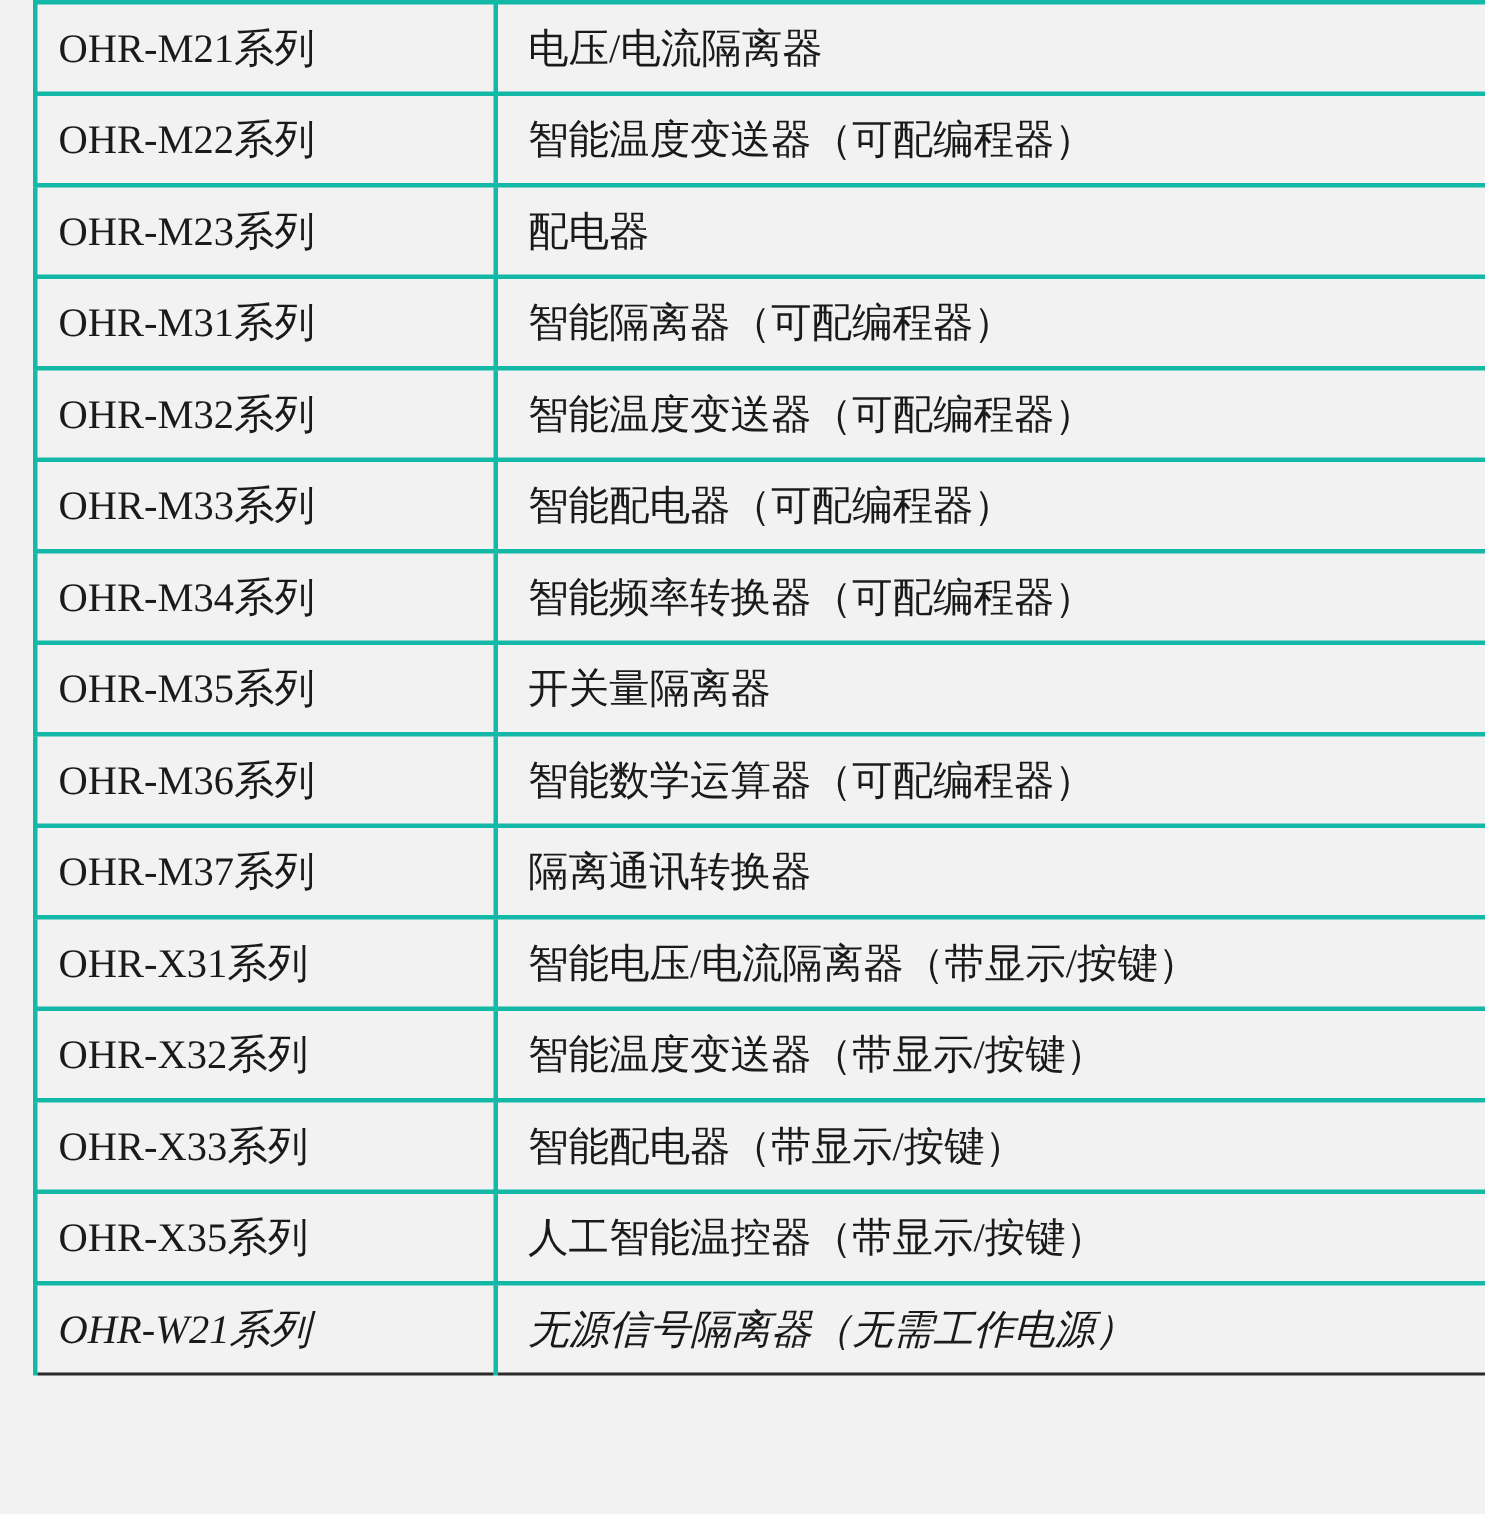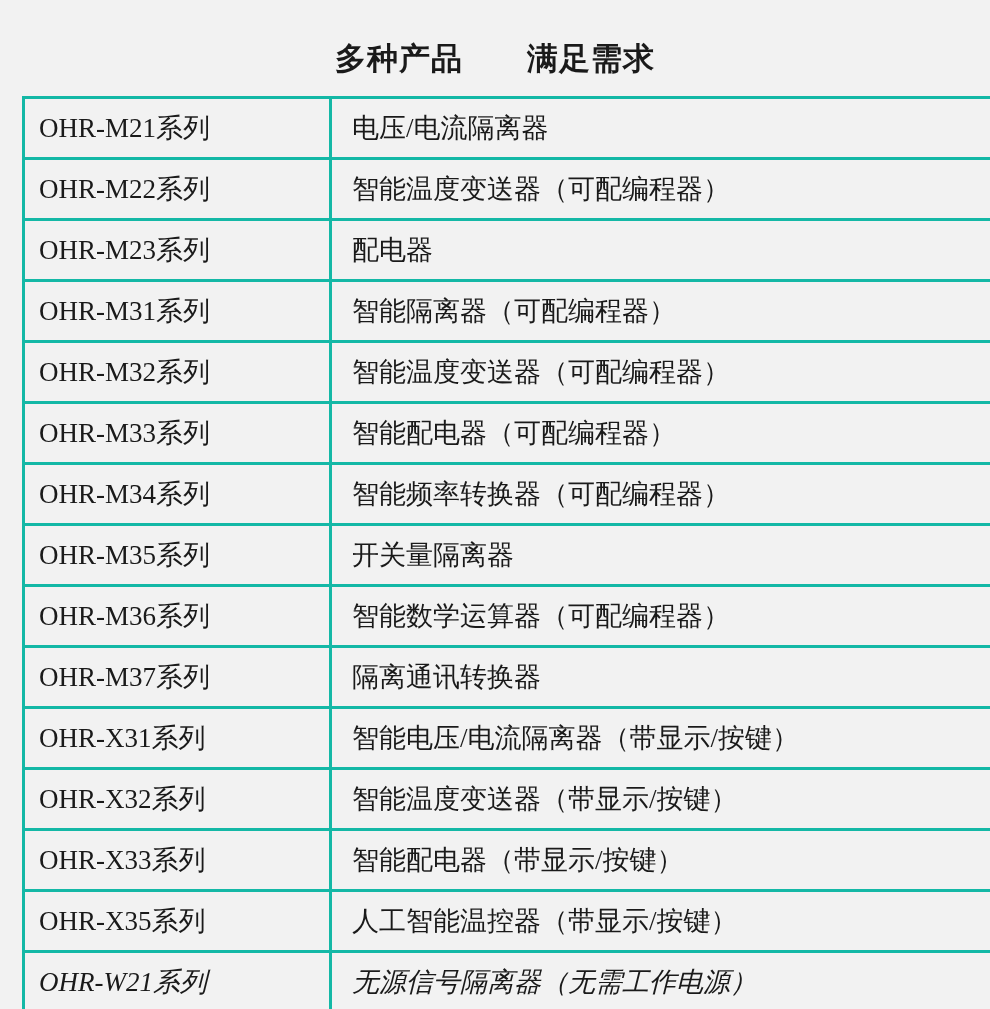--- a/index.html
+++ b/index.html
@@ -58,21 +58,20 @@
   .product-table tr:last-child td {
     border-bottom: none;
     font-style: italic;
   }
 </style>
 </head>
 <body>
 
 <div class="page">
 
-  <div class="title">多种产品　　满足需求</div>
 
   <table class="product-table">
     <tbody>
 
       <tr>
         <td class="col-model">OHR-M21系列</td>
         <td class="col-desc">电压/电流隔离器</td>
       </tr>
       <tr>
         <td class="col-model">OHR-M22系列</td>

